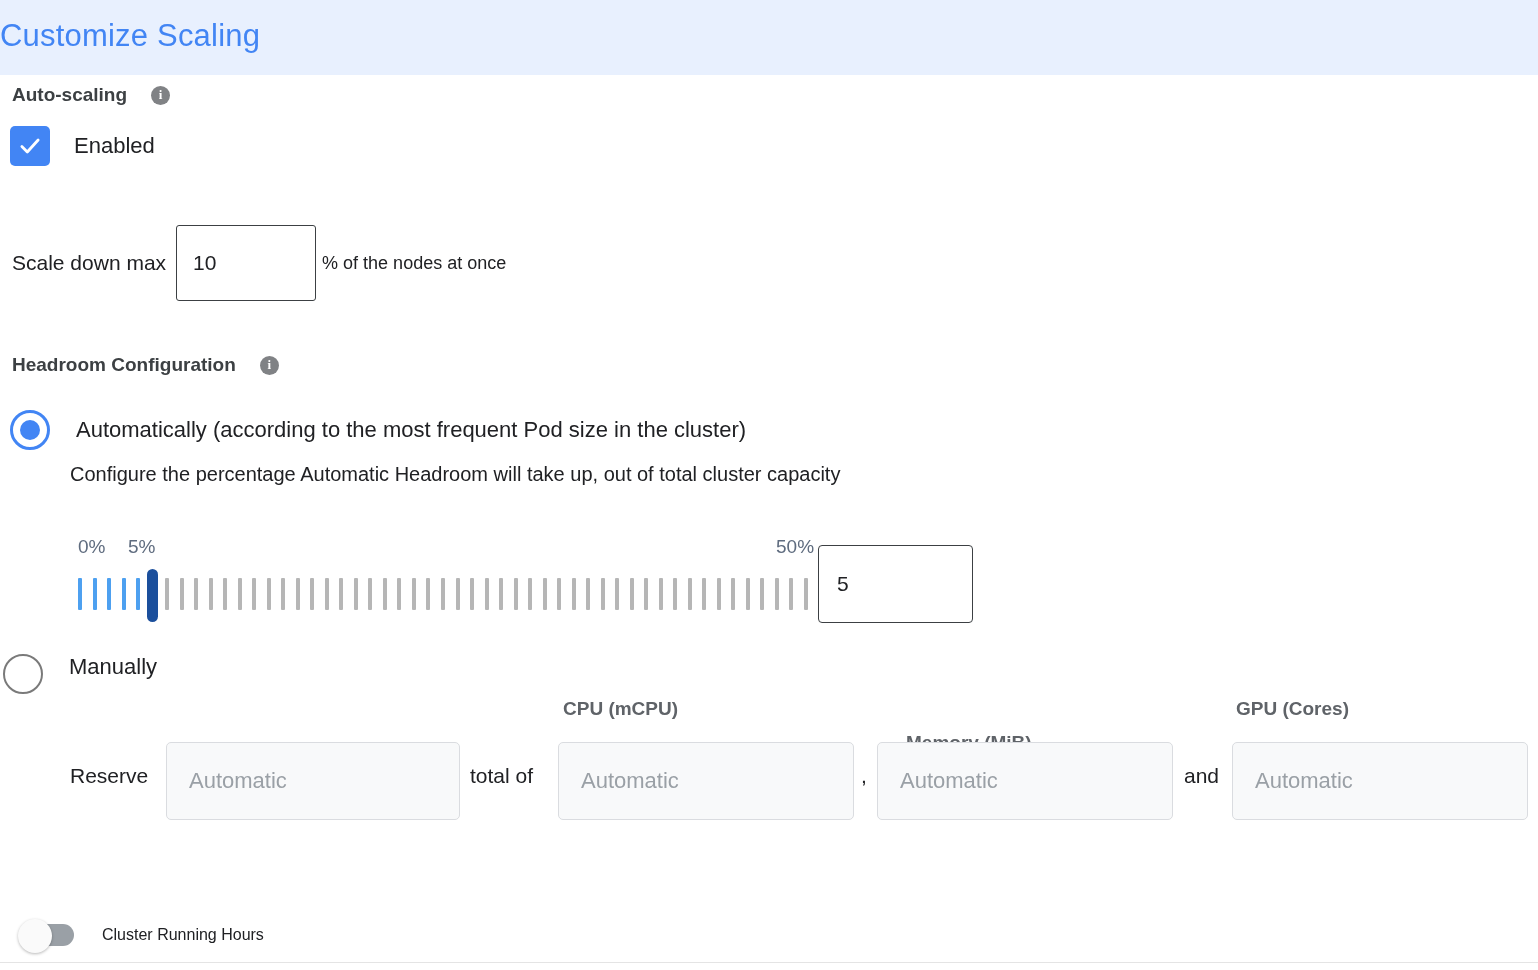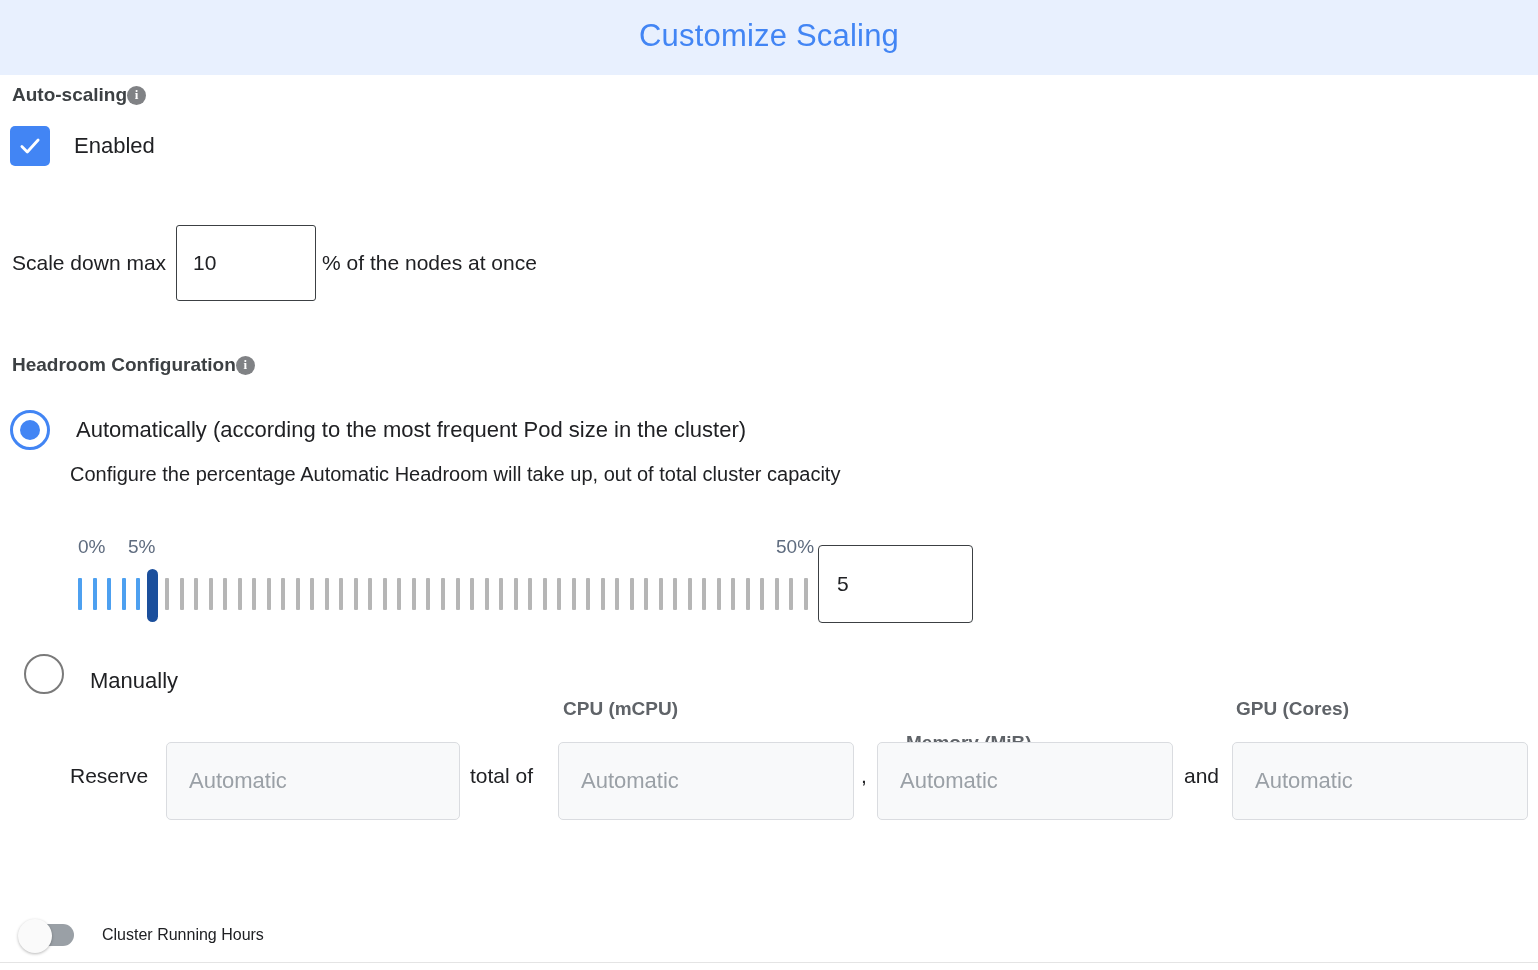--- a/index.html
+++ b/index.html
@@ -9,31 +9,31 @@
     background: #ffffff;
     font-family: "Liberation Sans", sans-serif;
     overflow: hidden;
   }
   .page { position: relative; width: 1538px; height: 970px; background:#fff; }
 
   
   .header {
     position: absolute; left:0; top:0; width:1538px; height:75px;
     background:#e8f0fe;
-    display:flex; align-items:center; justify-content:center;
+    display:flex; align-items:center; 
   }
   .header-title {
     color:#4285f4; font-size:31px; font-weight:400; letter-spacing:0.2px;
     line-height:1; padding-bottom:4px;
   }
 
   
   .section-label {
     font-size:19px; font-weight:700; color:#3c4043;
-    display:flex; align-items:center; gap:0;
+    display:flex; align-items:center; gap:24px;
   }
   .info-icon {
     display:inline-flex; align-items:center; justify-content:center;
     width:19px; height:19px; border-radius:50%;
     background:#808285; color:#ffffff;
     font-size:13px; font-weight:700; font-family:"Liberation Serif", serif;
     line-height:1; padding-bottom:1px;
   }
 
   
@@ -58,21 +58,21 @@
   }
   .scale-label { font-size:21px; color:#202124; margin-right:10px; }
   .scale-input {
     width:140px; height:76px;
     border:1.6px solid #3c4043; border-radius:3px;
     background:#ffffff; color:#202124;
     font-size:21px; font-family:"Liberation Sans", sans-serif;
     padding:0 16px;
     outline:none;
   }
-  .scale-suffix { font-size:21px; color:#202124; margin-left:6px; }
+  .scale-suffix { font-size:18px; color:#202124; margin-left:6px; }
 
   
   .headroom-label { position:absolute; left:12px; top:354px; }
 
   .radio-auto-row {
     position:absolute; left:10px; top:410px;
     display:flex; align-items:center; gap:26px;
   }
   .radio {
     width:40px; height:40px; border-radius:50%;
@@ -113,22 +113,22 @@
     position:absolute; left:818px; top:545px;
     width:155px; height:78px;
     border:1.6px solid #3c4043; border-radius:4px;
     background:#ffffff; color:#202124;
     font-size:21px; font-family:"Liberation Sans", sans-serif;
     padding:0 18px; outline:none;
   }
 
   
   .radio-manual-row {
-    position:absolute; left:24px; top:654px;
-    display:flex; align-items:flex-end; gap:26px;
+    position:absolute; left:3px; top:654px;
+    display:flex; align-items:flex-start; gap:26px;
   }
 
   
   .reserve-headers { position:absolute; top:698px; left:0; width:1538px; height:28px; }
   .col-header {
     position:absolute; top:0; font-size:19px; font-weight:700; color:#5f6368;
     white-space:nowrap;
   }
 
   .reserve-row {

